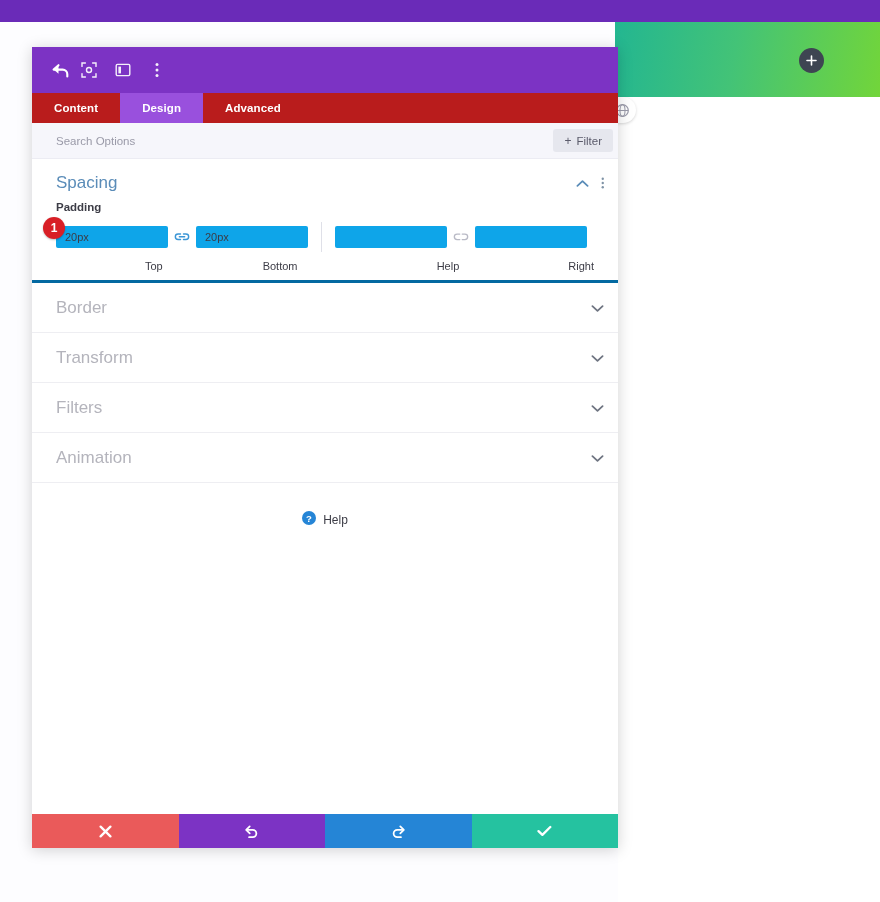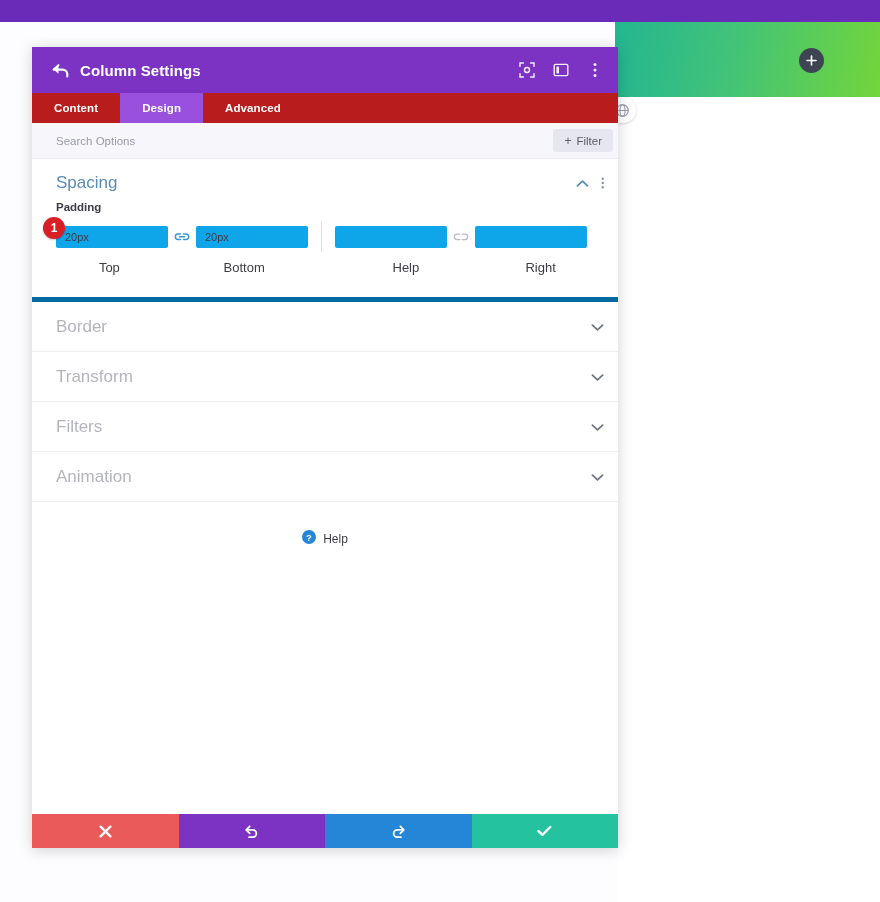--- a/index.html
+++ b/index.html
@@ -171,21 +171,21 @@
   }
   .filter-plus { font-size: 12px; line-height: 1; }
 
   .modal-body {
     flex: 1;
     overflow: hidden;
     background: #ffffff;
   }
 
   
-  .sec-open { padding: 0 0 22px 0; border-bottom: 5px solid #0369a1; }
+  .sec-open { padding: 0 0 8px 0; border-bottom: 3px solid #0369a1; }
   .sec-open-head {
     display: flex;
     align-items: center;
     padding: 14px 14px 8px 24px;
   }
   .sec-open-title {
     flex: 1;
     font-size: 17px;
     color: #5a8cb8;
     font-weight: normal;
@@ -233,23 +233,23 @@
     background: #dfe0e8;
     margin: 0 13px;
   }
 
   .pad-labels {
     display: flex;
     padding: 0 24px;
     margin-top: 8px;
   }
   .pad-lbl {
-    font-size: 13px;
+    font-size: 11px;
     color: #3c3c46;
-    text-align: center;
+    text-align: right;
   }
   .lbl-top    { width: 112px; }
   .lbl-bottom { width: 112px; margin-left: 28px; }
   .lbl-left   { width: 112px; margin-left: 55px; }
   .lbl-right  { width: 112px; margin-left: 28px; }
 
   .badge-one {
     position: absolute;
     left: 11px;
     top: -5px;
@@ -333,21 +333,20 @@
 
   <div class="modal">
 
     <div class="modal-header">
       <span class="back-arrow">
         <svg width="17" height="15" viewBox="0 0 17 15">
           <path d="M6.5 2.2 1.6 6.6h9.1a4.6 4.6 0 0 1 4.6 4.6v2.2" fill="none" stroke="#ffffff" stroke-width="2.1" stroke-linecap="round" stroke-linejoin="round"></path>
           <path d="M6.5 2.2 1.6 6.6l4.9 4.1" fill="#ffffff"></path>
         </svg>
       </span>
-      <span class="modal-title">Column Settings</span>
       <span class="header-icons">
         <span class="hdr-icon">
           <svg width="16" height="16" viewBox="0 0 16 16">
             <path d="M1 4.4V1h3.4M11.6 1H15v3.4M15 11.6V15h-3.4M4.4 15H1v-3.4" fill="none" stroke="#ffffff" stroke-width="1.4" stroke-linecap="round"></path>
             <circle cx="8" cy="8" r="2.5" fill="none" stroke="#ffffff" stroke-width="1.4"></circle>
           </svg>
         </span>
         <span class="hdr-icon">
           <svg width="16" height="16" viewBox="0 0 16 16">
             <rect x="1.2" y="2.4" width="13.6" height="11.2" rx="1.3" fill="none" stroke="#ffffff" stroke-width="1.4"></rect>

